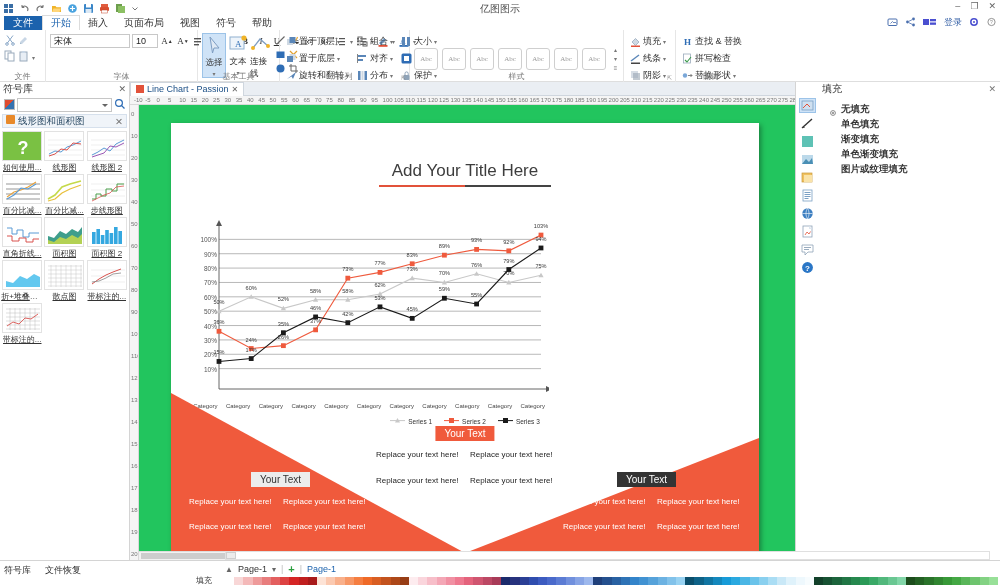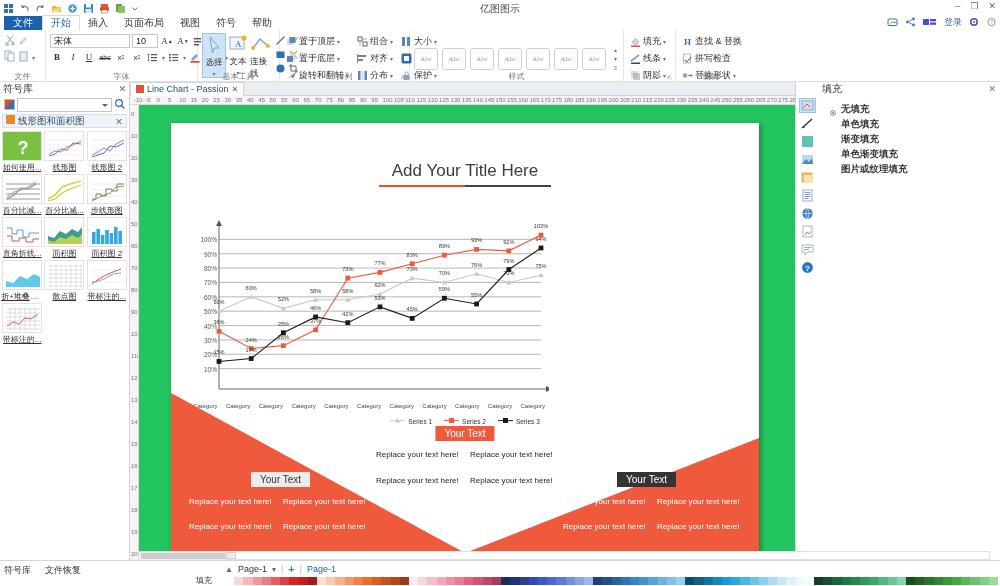--- a/index.html
+++ b/index.html
@@ -280,21 +280,21 @@
                 <rect x="4" y="1" width="3" height="2" fill="#c8d6e5"></rect>
               </svg>
           </span>
           <span style="font-size:6px;color:#777">▾</span>
         </div>
       </div>
       <div class="glabel">文件</div>
     </div>
 
     <div class="rgroup" style="width:152px">
-      <div class="rgcontent" style="flex-direction:column; gap:2px; padding-top:2px">
+      <div class="rgcontent" style="flex-direction:row; gap:16px; padding-top:2px">
         <div class="row">
           <div class="fontbox">宋体</div>
           <div class="fontbox sizebox">10</div>
           <span class="fbtn" style="font-family:'Liberation Serif',serif">A<sup style="font-size:5px">▲</sup></span>
           <span class="fbtn" style="font-family:'Liberation Serif',serif">A<sup style="font-size:5px">▼</sup></span>
           <span class="fbtn">
             <svg width="12" height="11" viewBox="0 0 12 11">
                 <rect x="1" y="2" width="7" height="1.4" fill="#555"></rect>
                 <rect x="1" y="5" width="7" height="1.4" fill="#555"></rect>
                 <rect x="1" y="8" width="5" height="1.4" fill="#555"></rect>

